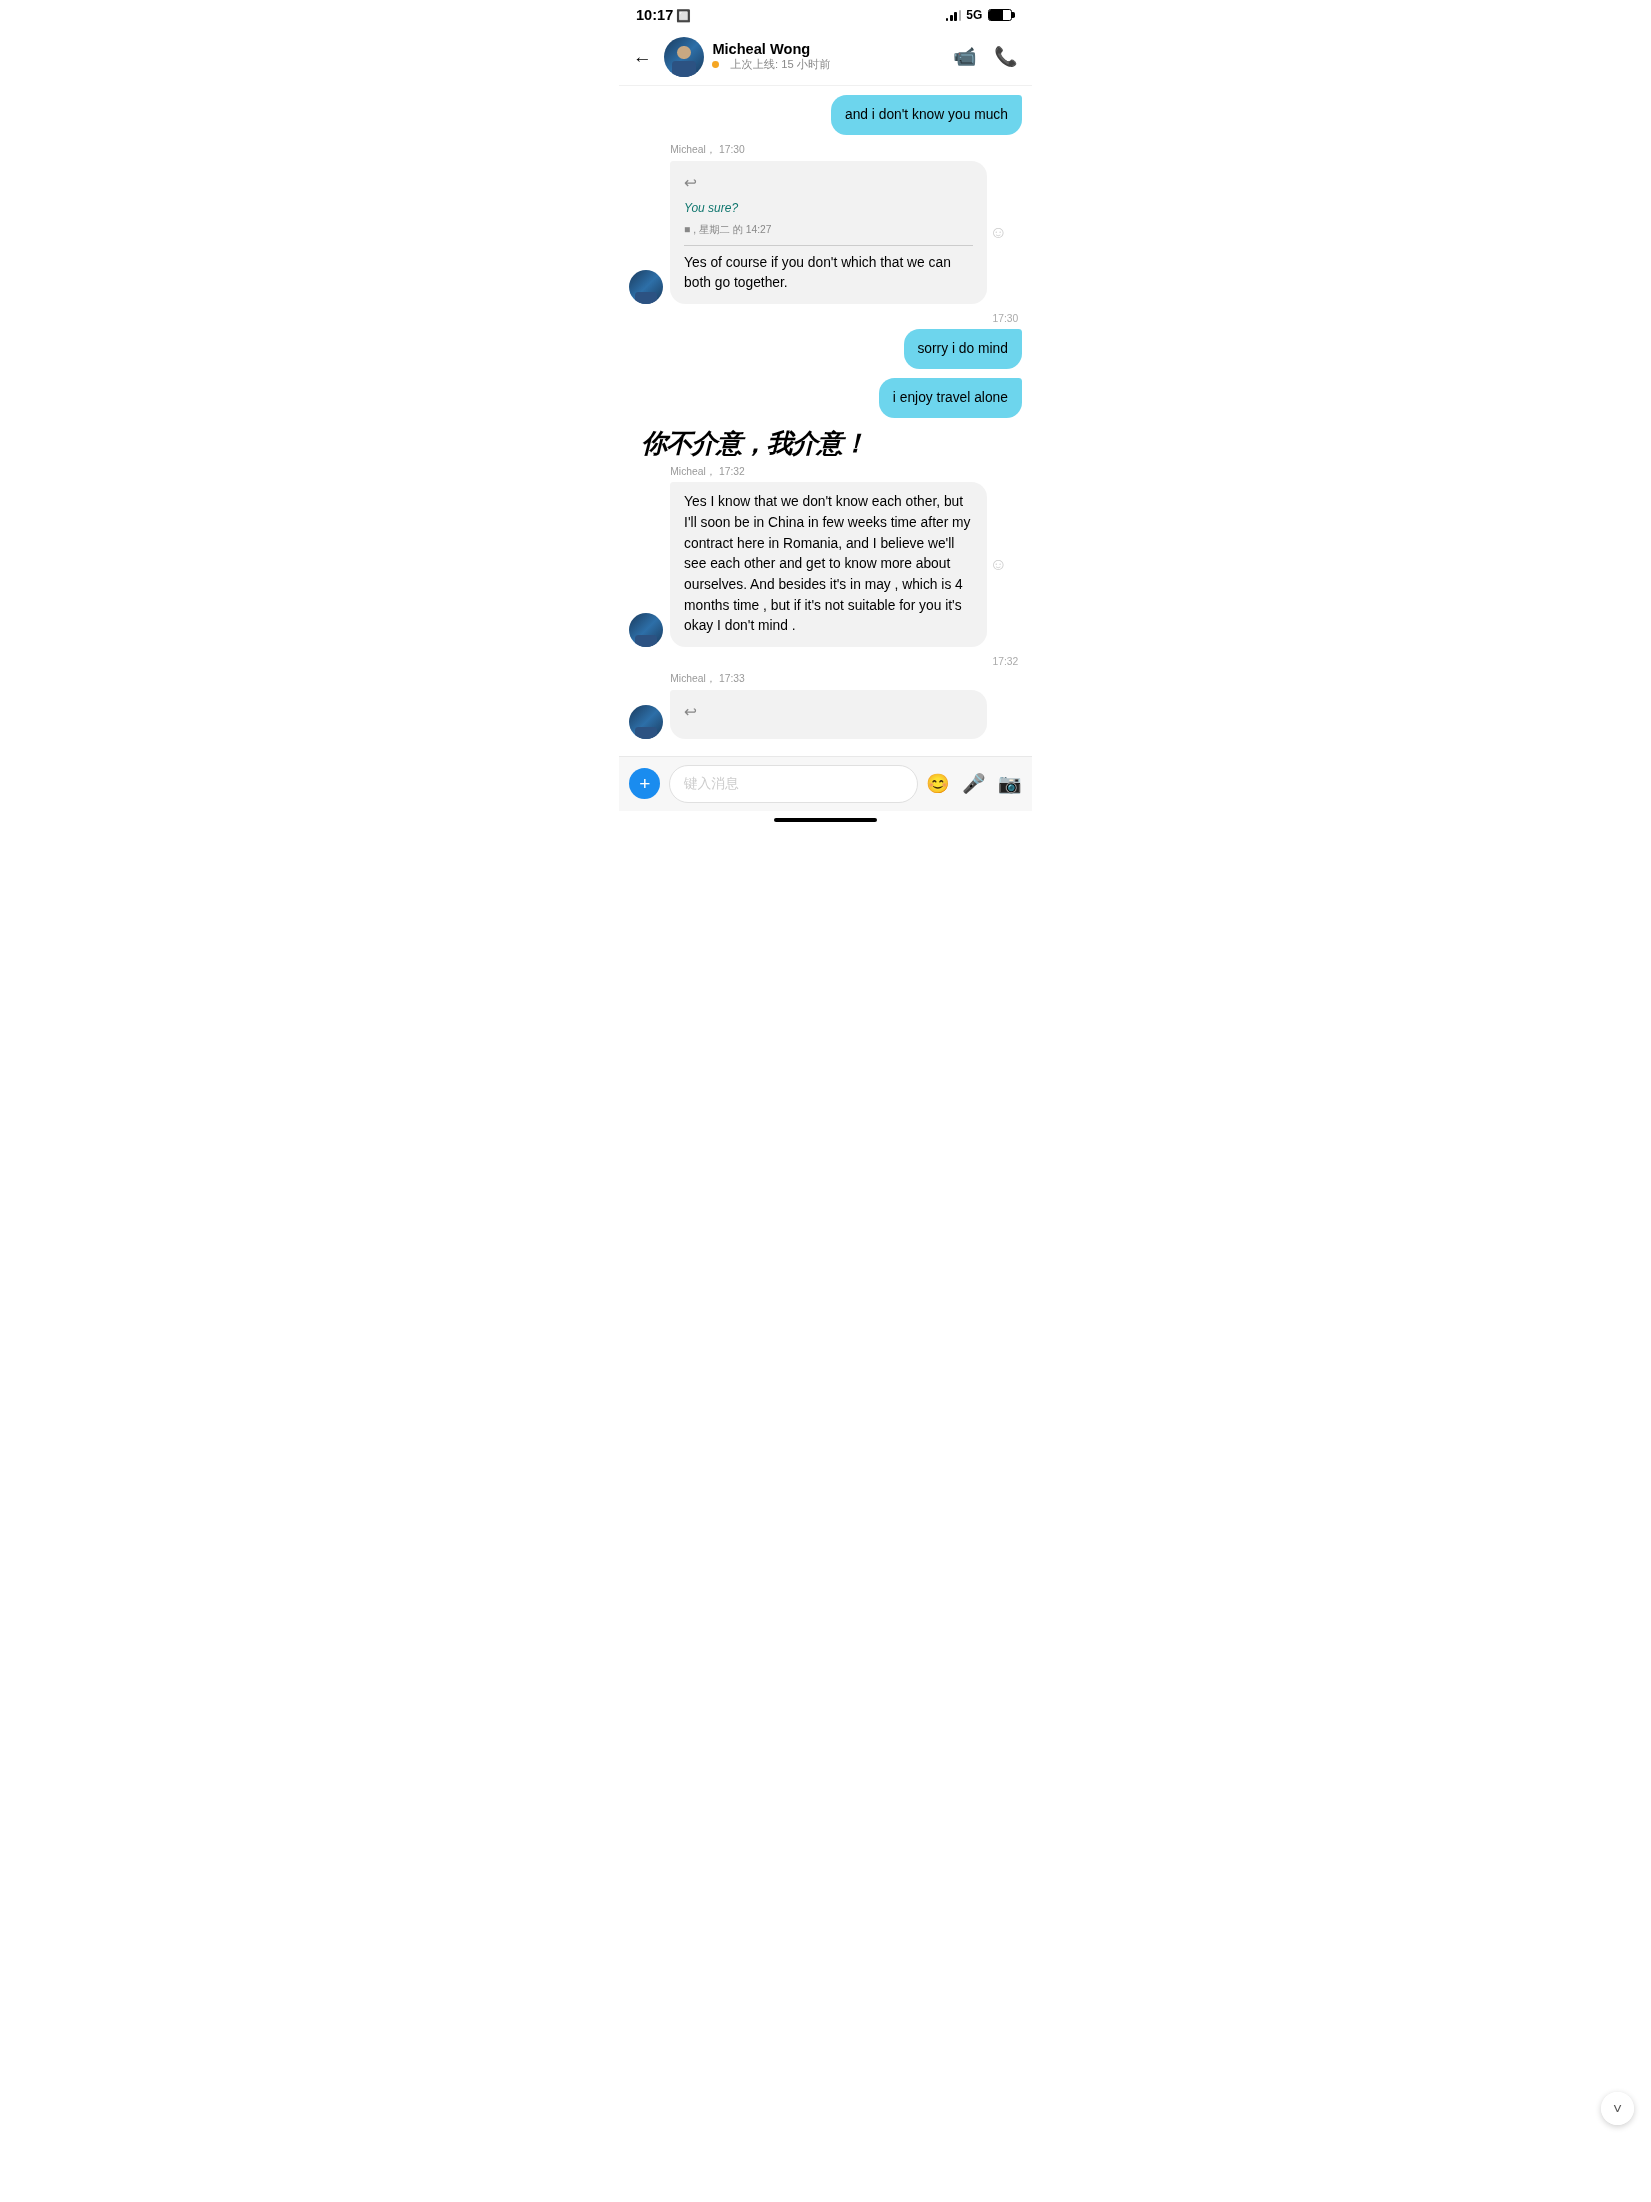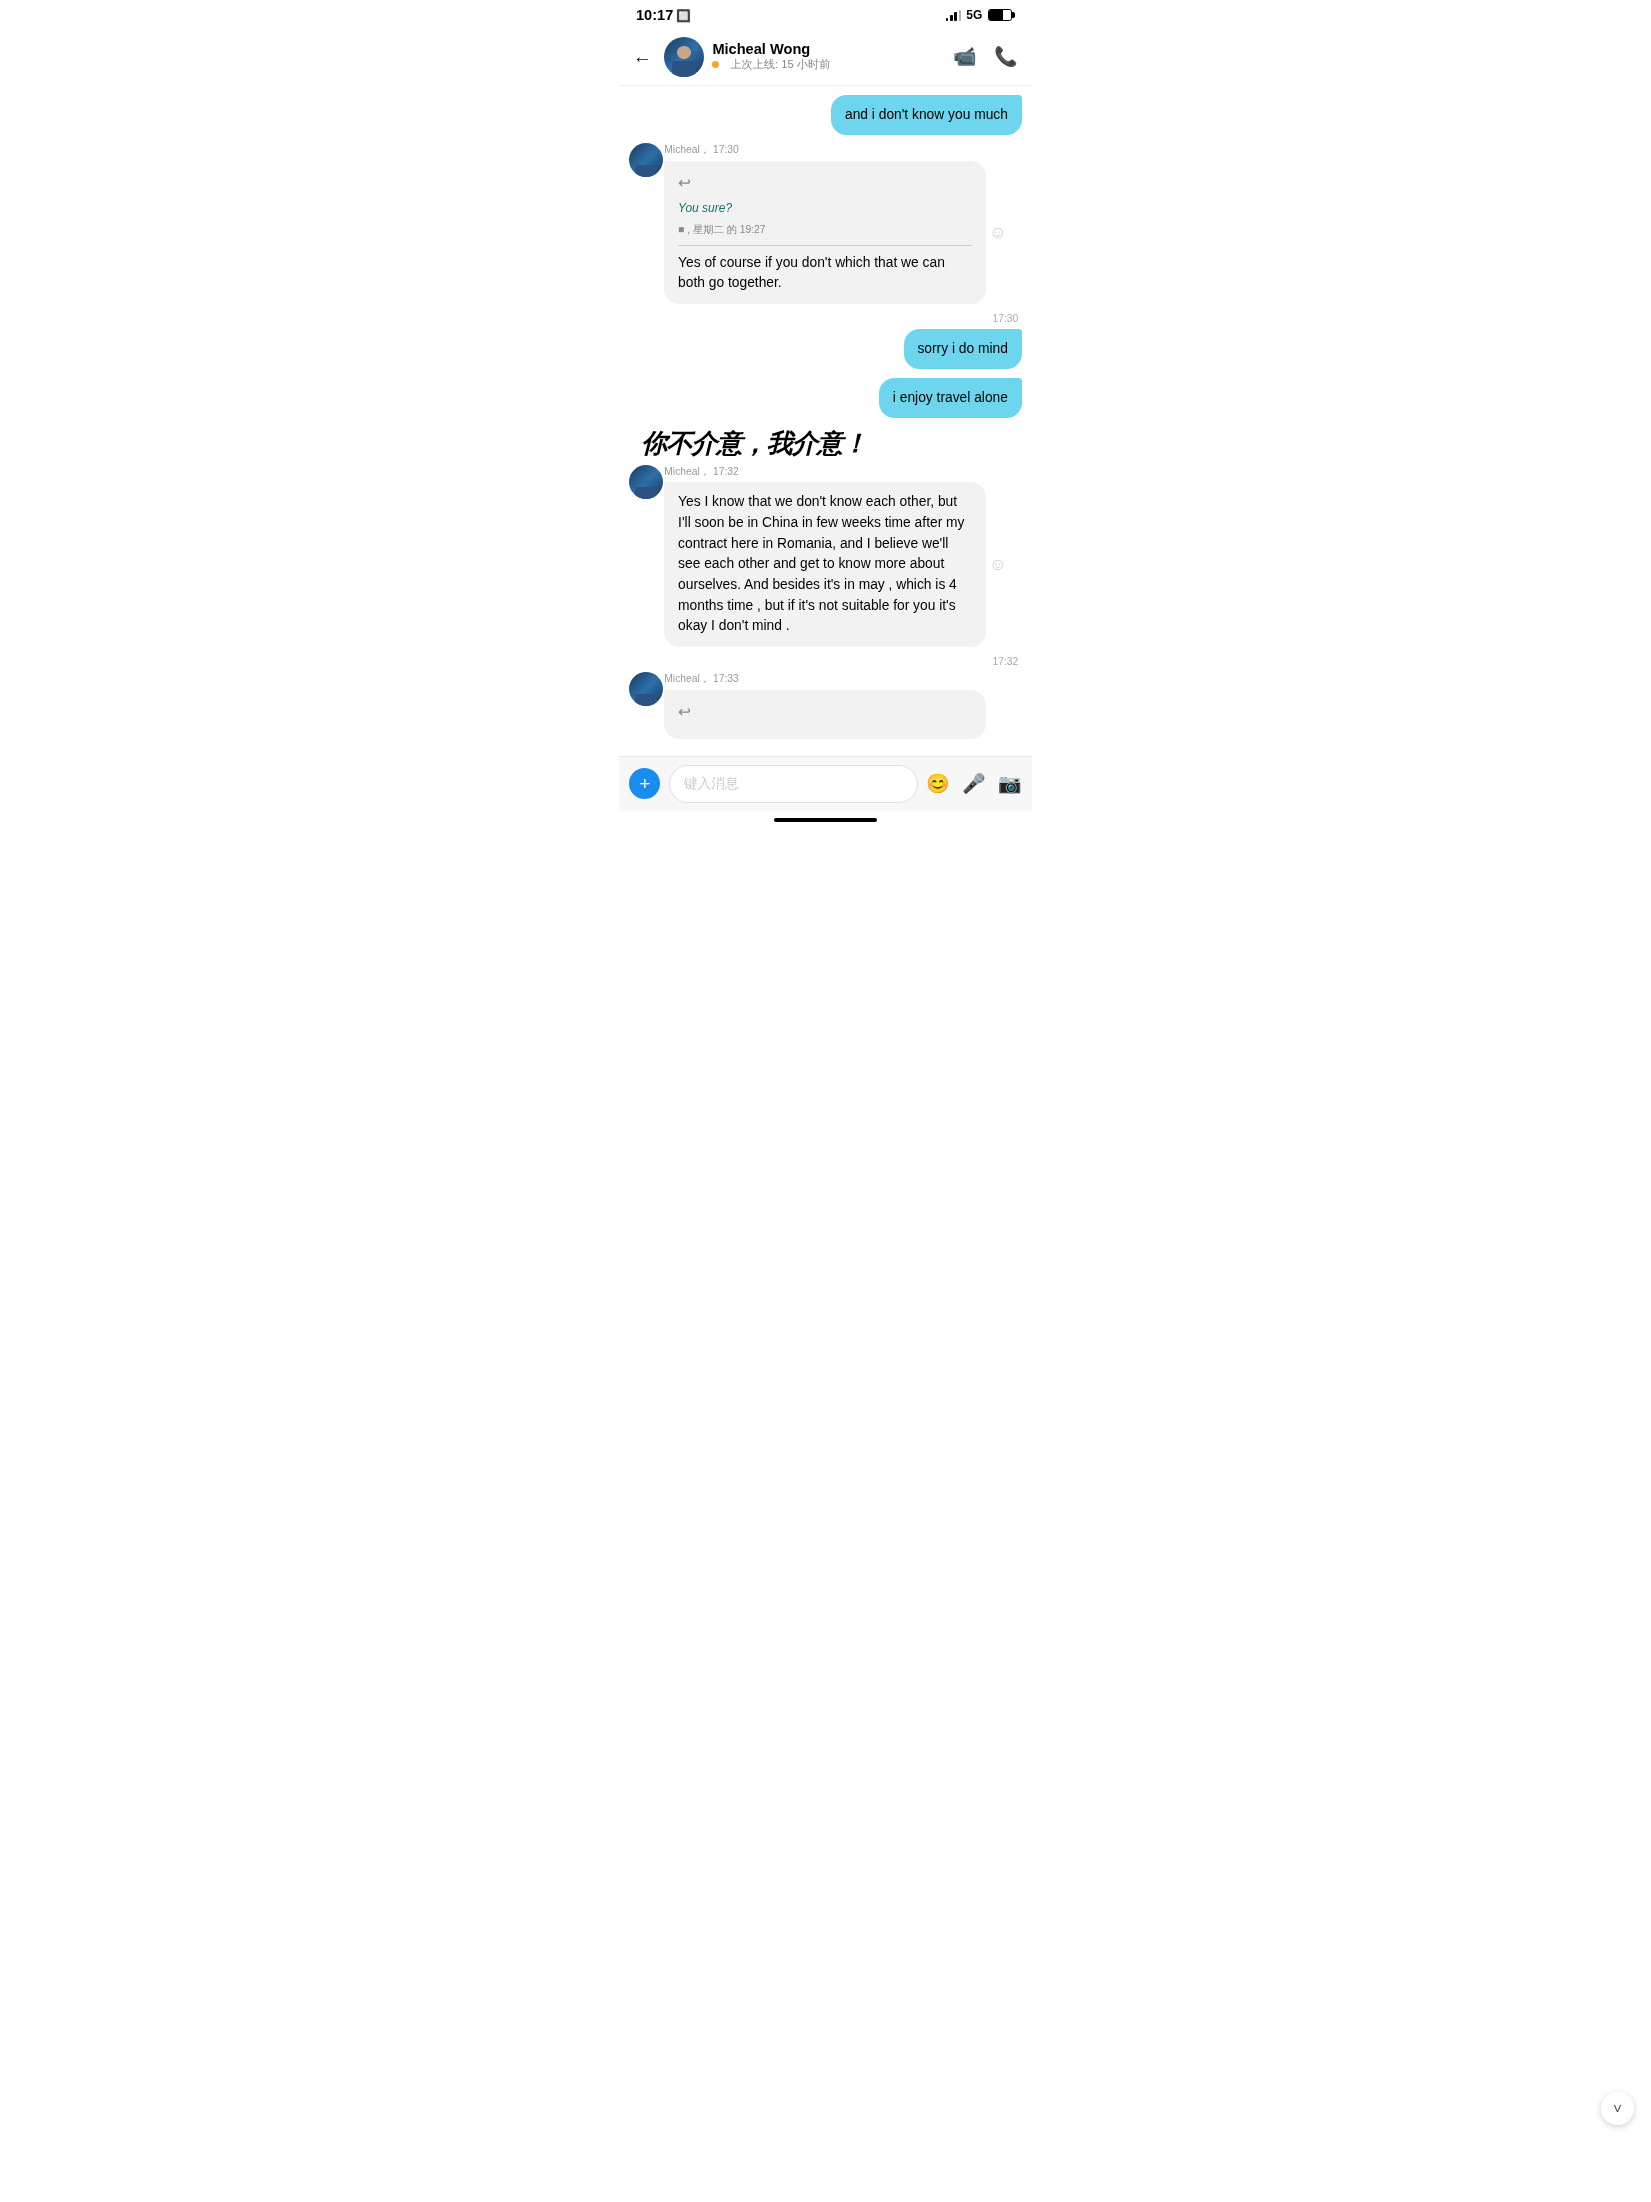--- a/index.html
+++ b/index.html
@@ -205,23 +205,23 @@
       padding: 10.3px 13.8px;
       border-radius: 15.5px 3.4px 15.5px 15.5px;
       max-width: 72%;
       font-size: 13.8px;
       line-height: 1.4;
     }
 
     
     .msg-received {
       display: flex;
-      align-items: flex-start;
+      align-items: flex-end;
       margin-bottom: 8.6px;
-      gap: 1px;
+      gap: 7px;
     }
 
     .msg-avatar {
       width: 34px;
       height: 34px;
       border-radius: 50%;
       background: linear-gradient(135deg, #1a3a5c 0%, #2d6fa8 50%, #1a3a5c 100%);
       flex-shrink: 0;
       display: flex;
       align-items: flex-end;
@@ -461,21 +461,21 @@
         <div class="msg-avatar-body"></div>
       </div>
       <div class="msg-content">
         <div class="msg-meta">
           <span>Micheal</span>，
           <span>17:30</span>
         </div>
         <div class="bubble-received">
           <div class="reply-arrow">↩</div>
           <div class="quote-italic">You sure?</div>
-          <div class="quote-meta">■      , 星期二 的 19:27</div>
+          <div class="quote-meta">■      , 星期二 的 14:27</div>
           <hr class="quote-divider">
           <div>Yes of course if you don't which that we can both go together.</div>
           <span class="emoji-reaction">☺</span>
         </div>
       </div>
     </div>
 
     <div class="timestamp-center">17:30</div>
 
     <div class="msg-sent">

